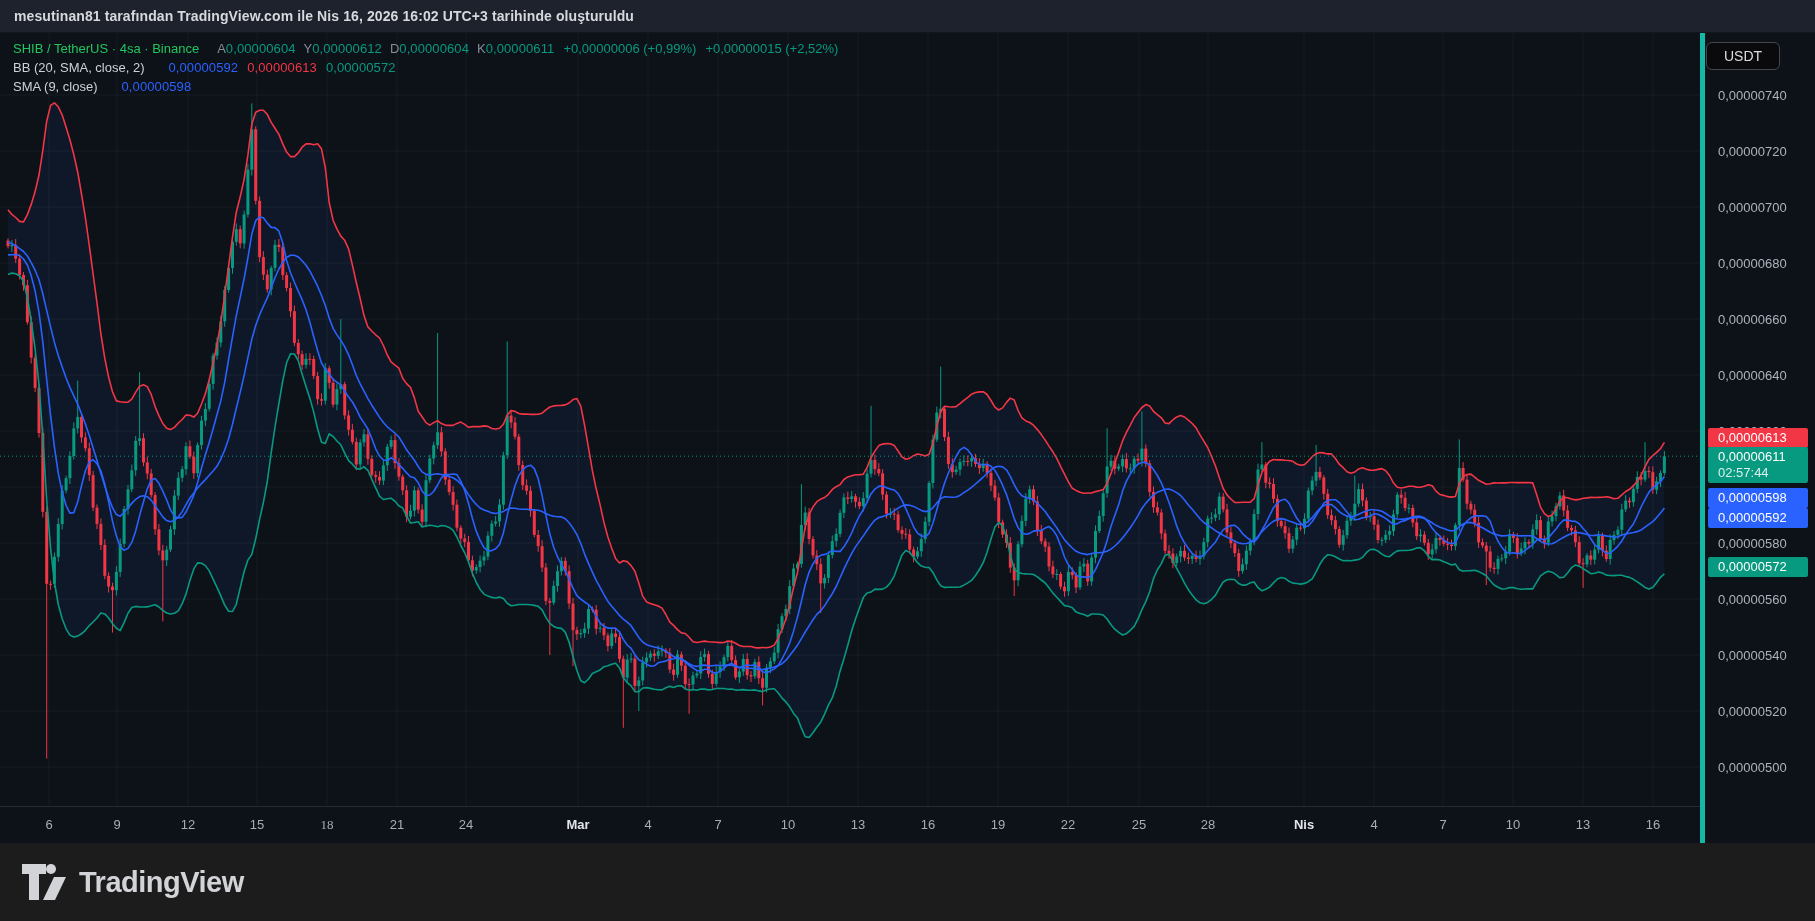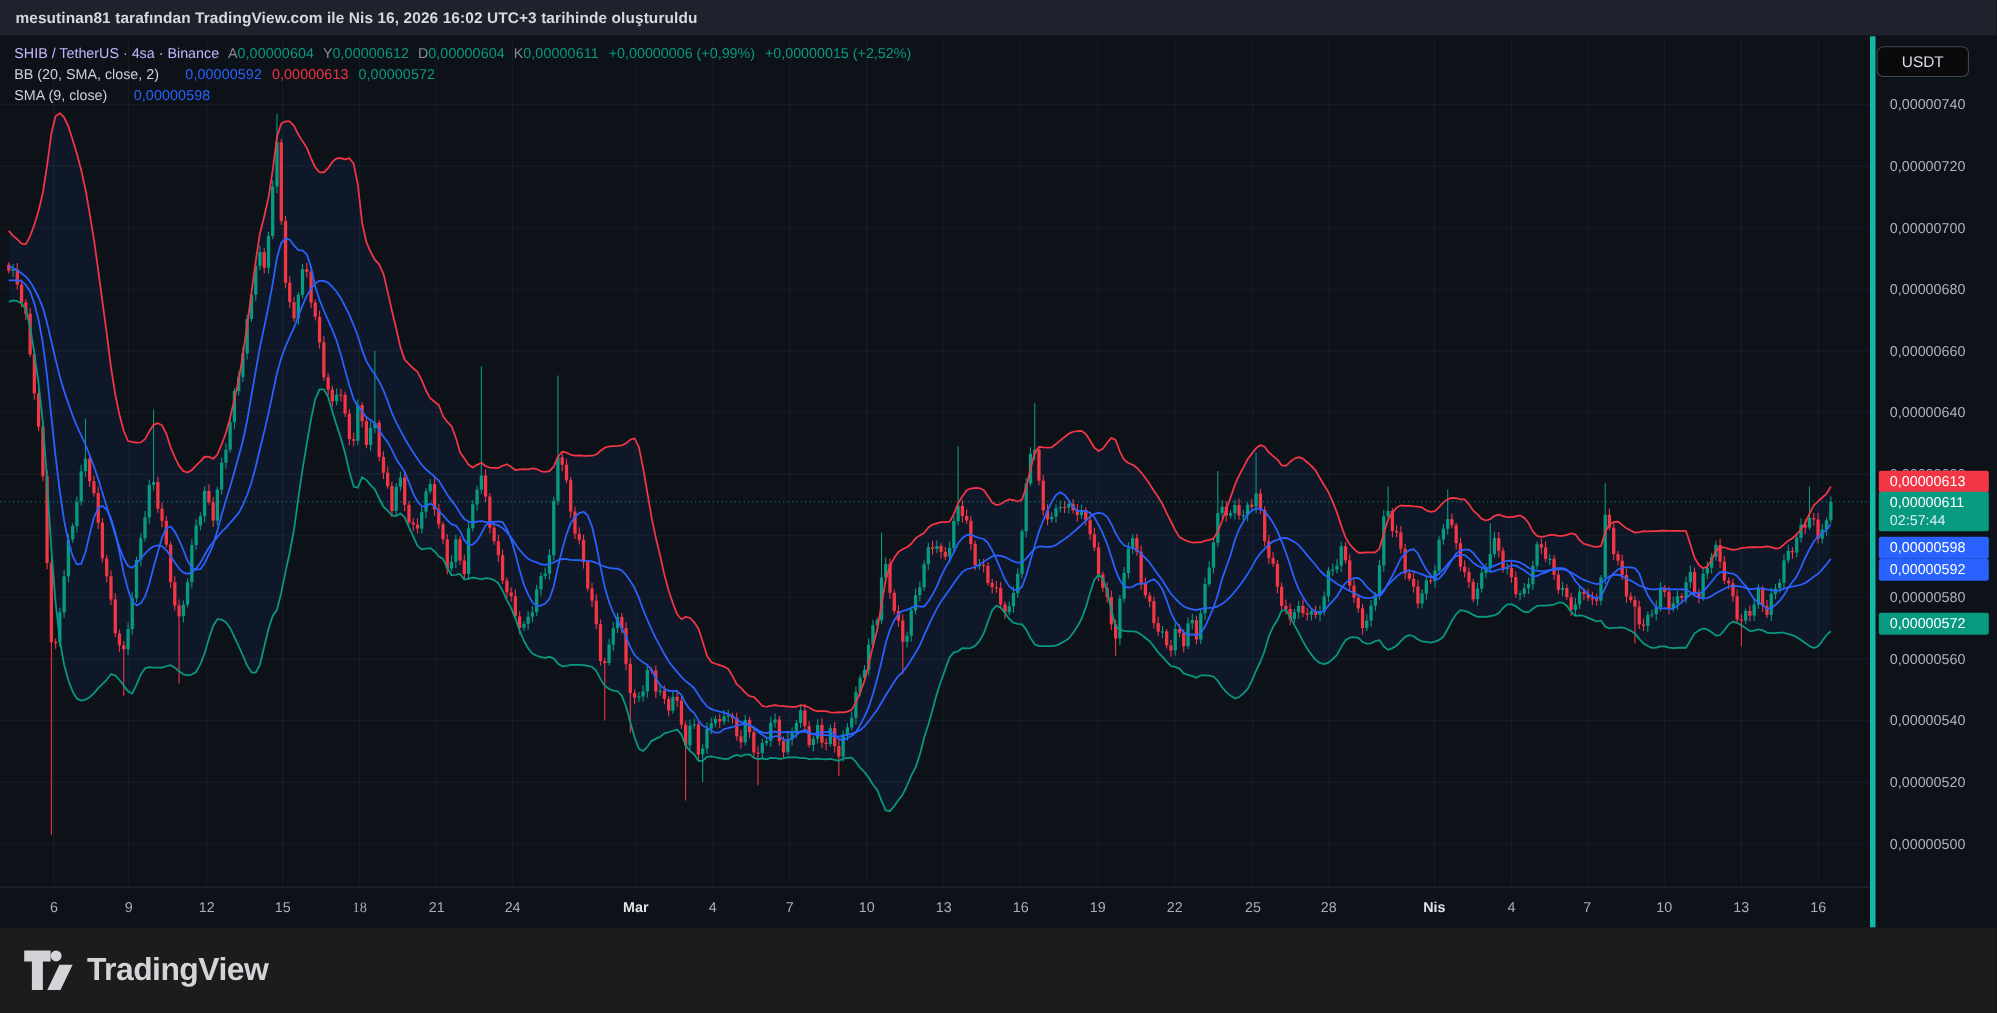--- a/index.html
+++ b/index.html
@@ -13,30 +13,30 @@
   }
 
   .chart-root {
     position:absolute; left:0; top:33px; width:1815px; height:810px;
     background:#0d1118;
   }
   #plot { position:absolute; left:0; top:0; width:1700px; height:773px; overflow:hidden; }
 
   .legend { position:absolute; left:13px; top:6px; z-index:5; }
   .lrow { height:19px; display:flex; align-items:center; font-size:13px; white-space:nowrap; }
-  .lrow .ttl { color:#c4b5fd; margin-right:0; }
+  .lrow .ttl { color:#22c55e; margin-right:10px; }
   .lrow .ind { color:#cdd0d8; margin-right:24px; }
   .k { color:#868b98; margin-left:8px; }
   .v { letter-spacing:.1px; }
   .teal { color:#089981; } .red { color:#f23645; } .blue { color:#2962ff; }
   .chg { color:#089981; margin-left:9px; }
   .sp { margin-right:9px; }
 
   .usdt {
-    position:absolute; left:1706px; top:9px; width:84px; height:28px; z-index:6;
+    position:absolute; left:1706px; top:9px; width:74px; height:28px; z-index:6;
     background:#0a0a0c; color:#dcdee3; font-size:14px; font-family:"Liberation Sans",sans-serif;
     border:1px solid #43464f; border-radius:6px; cursor:pointer;
   }
 
   .paxis {
     position:absolute; left:1700px; top:0; width:137px; height:810px;
     border-left:5px solid #14b8a6; background:#0d1118; z-index:4;
   }
   .plabel { position:absolute; left:13px; font-size:13px; color:#aeb2bc; transform:translateY(-50%); }
   .badge {

